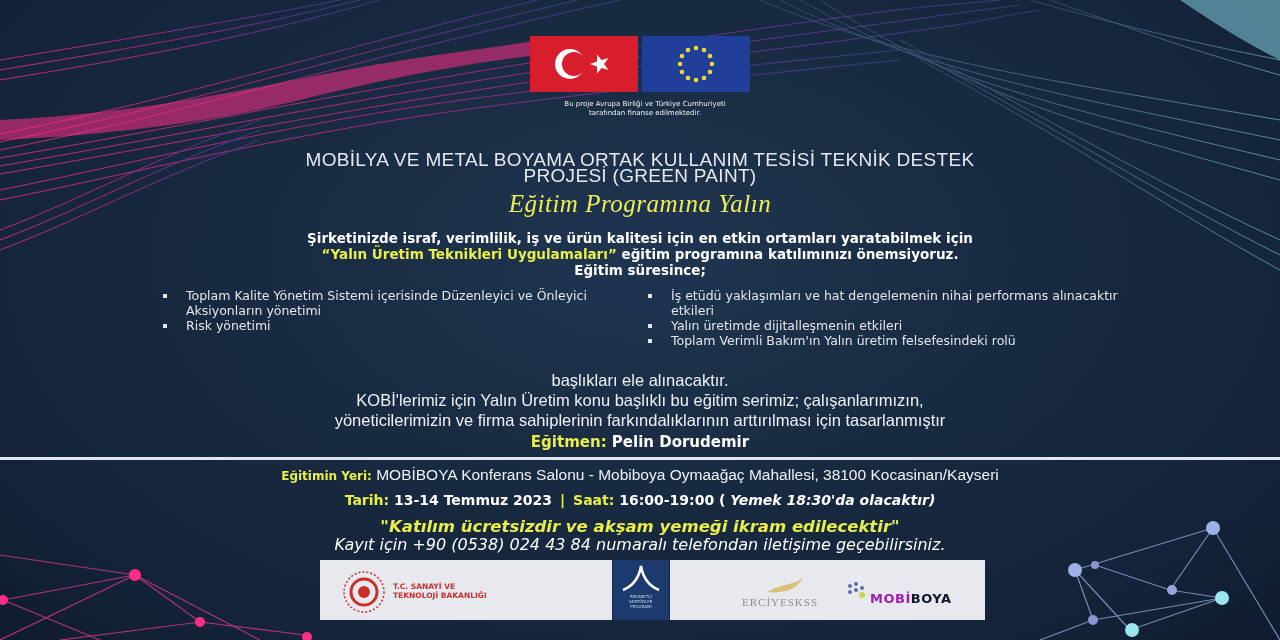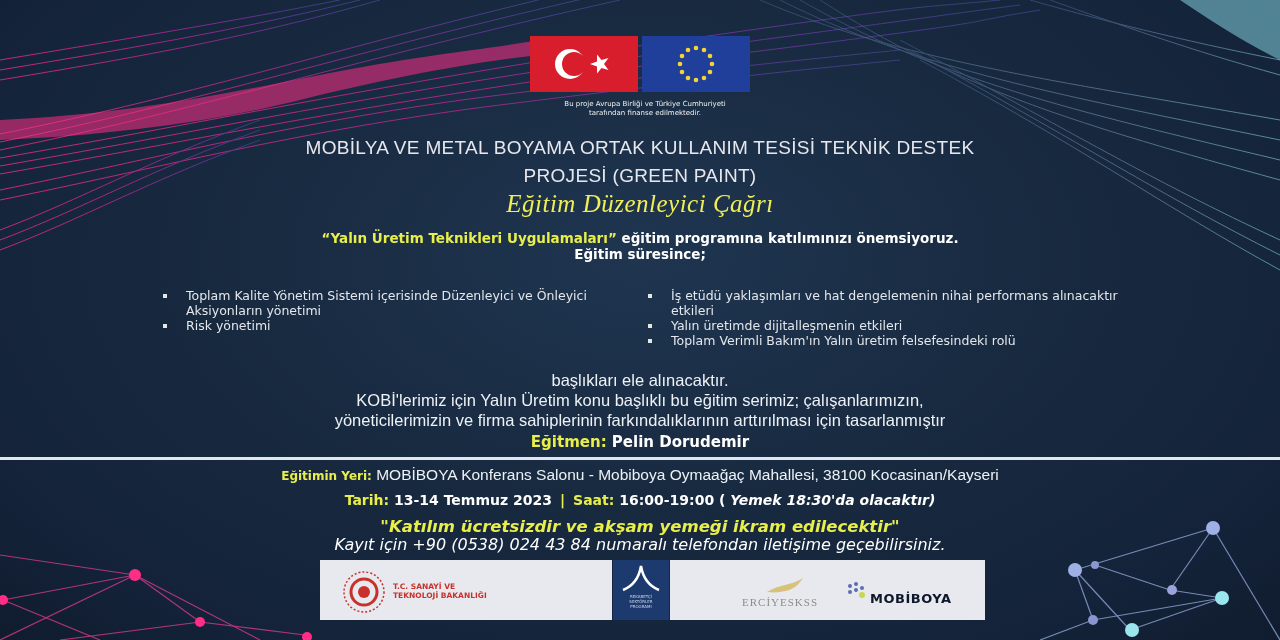--- a/index.html
+++ b/index.html
@@ -17,21 +17,21 @@
     .flags { position: absolute; left: 530px; top: 36px; width: 220px; height: 56px; display: flex; gap: 4px; }
     .flag { flex: 1; position: relative; overflow: hidden; }
     .flag-tr { background: #d81e2c; }
     .flag-eu { background: #1f3f9a; }
     .fund-note {
       position: absolute; left: 520px; top: 100px; width: 250px; text-align: center;
       font-size: 7px; line-height: 9px; color: #f1f1f1;
     }
 
     .title-line { font-family: "Liberation Sans", sans-serif; font-size: 19px; letter-spacing: 0.3px; color: #e6e8ee; }
-    .t1 { top: 137px; }
+    .t1 { top: 149px; }
     .t2 { top: 165px; }
     .subtitle {
       top: 190px; font-family: "Liberation Serif", serif; font-style: italic;
       font-size: 25px; color: #f0ee55; letter-spacing: 0.5px;
     }
     .intro { top: 230px; font-weight: bold; font-size: 13.5px; line-height: 16px; color: #ffffff; }
     .intro .hl { color: #e8ee4a; }
 
     .bullets { position: absolute; top: 288px; font-size: 12.5px; line-height: 15px; color: #e4e7ec; }
     .bullets.left { left: 160px; width: 480px; }
@@ -58,21 +58,21 @@
 
     
     .logo-box { position: absolute; top: 560px; height: 60px; background: #e7e9ee; }
     .logo-left { left: 320px; width: 292px; }
     .logo-mid { left: 613px; width: 56px; background: #1c3a6e; }
     .logo-right { left: 670px; width: 315px; }
     .min-text { position: absolute; left: 73px; top: 22px; font-size: 7.5px; line-height: 9px; font-weight: bold; color: #c9302c; }
     .mid-text { position: absolute; left: 6px; top: 34px; width: 44px; text-align: center; font-size: 4px; line-height: 5px; color: #cfd8ea; }
     .erc-text { position: absolute; left: 72px; top: 36px; font-family: "Liberation Serif", serif; font-size: 11px; color: #8b8d8a; letter-spacing: 1px; }
     .mobi-text { position: absolute; left: 200px; top: 31px; font-weight: bold; font-size: 13px; letter-spacing: 0.5px; }
-    .mobi-text .a { color: #0f172a; }
+    .mobi-text .a { color: #a21caf; }
     .mobi-text .b { color: #0f172a; }
   </style>
 </head>
 <body>
 
 <svg class="bg-svg" viewBox="0 0 1280 640" xmlns="http://www.w3.org/2000/svg">
   <defs>
     <linearGradient id="pinkwave" x1="0" y1="0" x2="1" y2="0">
       <stop offset="0" stop-color="#ff2d86"></stop>
       <stop offset="0.45" stop-color="#d0259a"></stop>
@@ -182,23 +182,24 @@
     </svg>
   </div>
 </div>
 <div class="fund-note">
   <div>Bu proje Avrupa Birliği ve Türkiye Cumhuriyeti</div>
   <div>tarafından finanse edilmektedir.</div>
 </div>
 
 <div class="center title-line t1">MOBİLYA VE METAL BOYAMA ORTAK KULLANIM TESİSİ TEKNİK DESTEK</div>
 <div class="center title-line t2">PROJESİ (GREEN PAINT)</div>
-<div class="center subtitle">Eğitim Düzenleyici Çağrı</div>
+<div class="center subtitle">Eğitim Programına Yalın</div>
 
 <div class="center intro">
+  <div>Şirketinizde israf, verimlilik, iş ve ürün kalitesi için en etkin ortamları yaratabilmek için</div>
   <div><span class="hl">“Yalın Üretim Teknikleri Uygulamaları”</span><span> eğitim programına katılımınızı önemsiyoruz.</span></div>
   <div>Eğitim süresince;</div>
 </div>
 
 <ul class="bullets left">
   <li>Toplam Kalite Yönetim Sistemi içerisinde Düzenleyici ve Önleyici Aksiyonların yönetimi</li>
   <li>Risk yönetimi</li>
 </ul>
 <ul class="bullets right">
   <li>İş etüdü yaklaşımları ve hat dengelemenin nihai performans alınacaktır etkileri</li>

